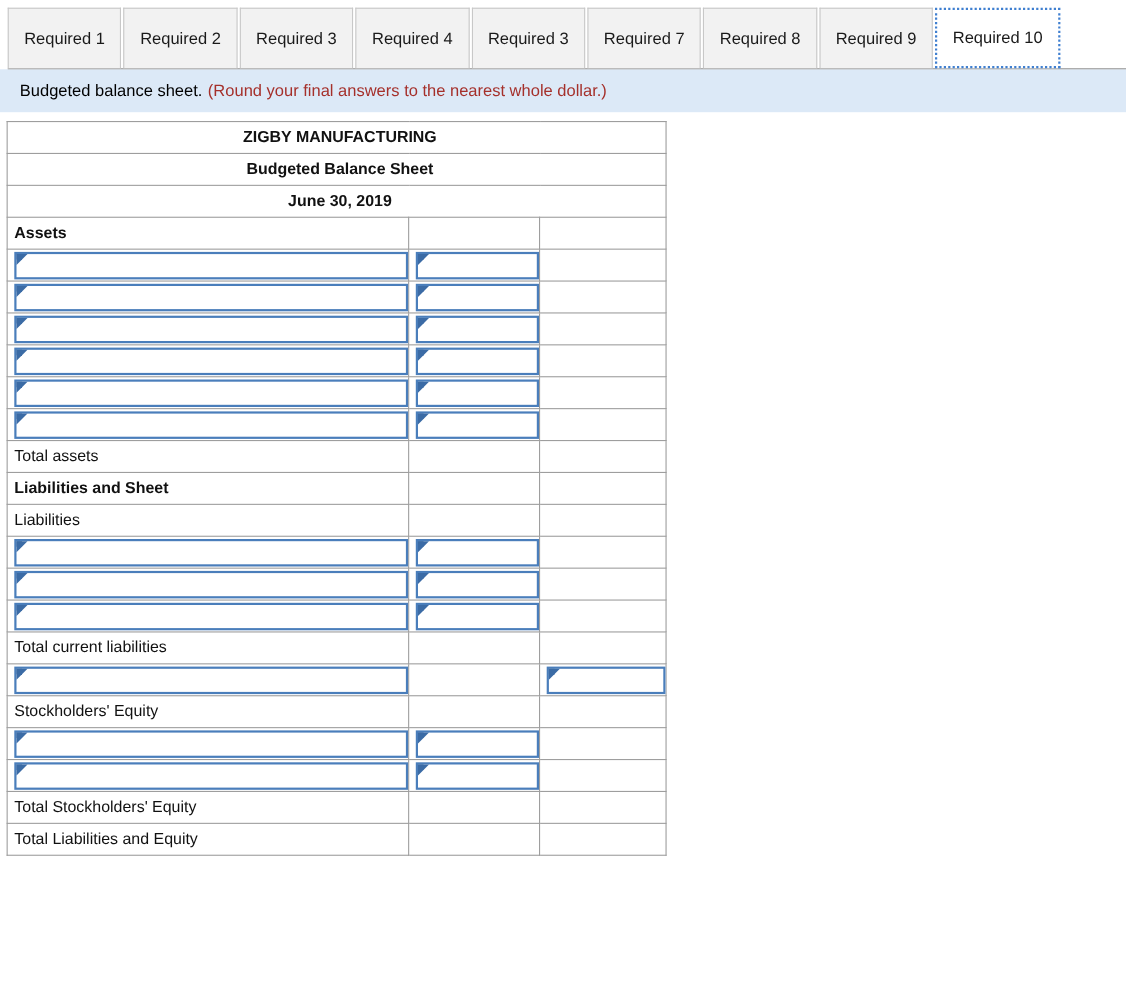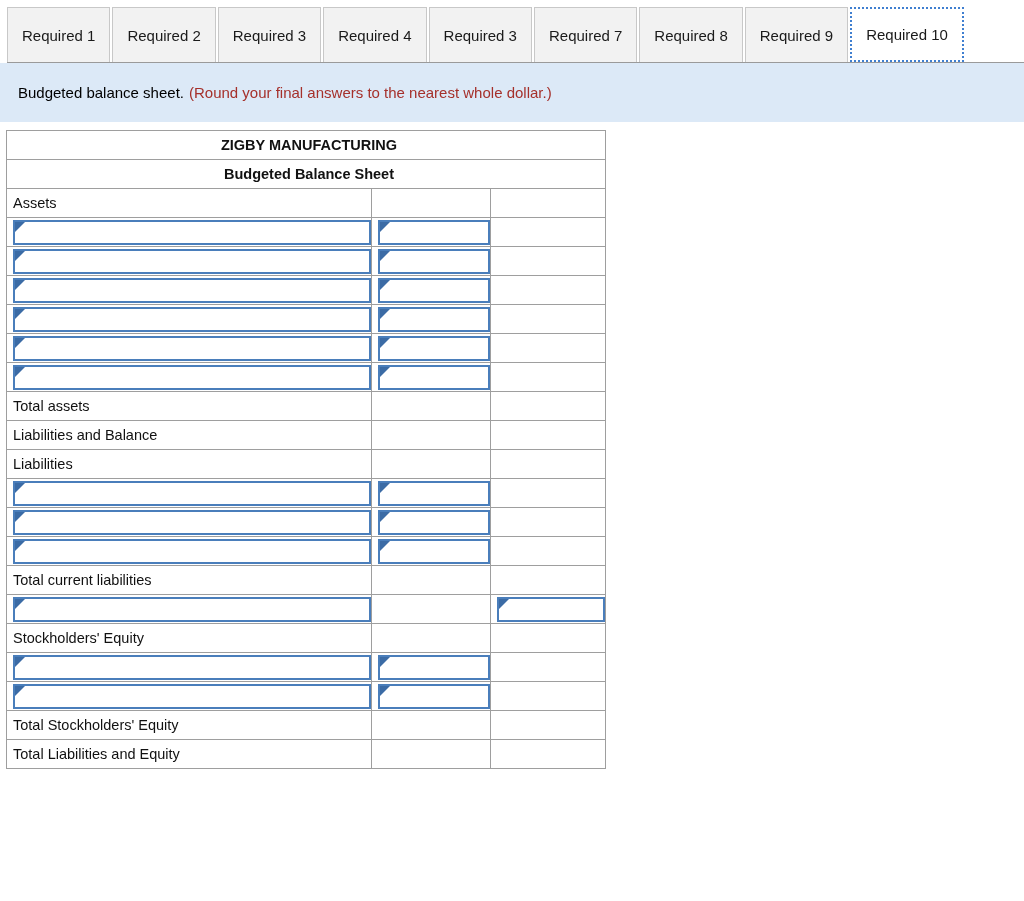--- a/index.html
+++ b/index.html
@@ -46,21 +46,21 @@
     background: #ffffff;
     border: 2px dotted #3f7fd0;
     margin-right: 0;
     position: relative;
     z-index: 3;
   }
 
   
   .instruction {
     background: #dce9f7;
-    height: 59px;
+    height: 39px;
     display: flex;
     align-items: center;
     padding-left: 18px;
     font-size: 15px;
     box-sizing: border-box;
   }
   .instruction .lead { color: #000000; }
   .instruction .note { color: #a5302b; margin-left: 5px; }
 
   
@@ -89,21 +89,21 @@
   }
   td.title {
     background: #7ba7dd;
     text-align: center;
     font-weight: bold;
     font-size: 14.5px;
     color: #111111;
     height: 30px;
     padding: 0;
   }
-  td.bold { font-weight: normal; margin-left: 16px; }
+  td.bold { font-weight: bold; margin-left: 16px; }
   td.blank { padding: 0; }
 
   
   td.rule-bottom { border-bottom: 2px solid #000000; }
   td.rule-top    { border-top: 2px solid #000000; }
   td.double-bottom {
     border-bottom: 2px solid #000000;
     box-shadow: inset 0 -5px 0 -3px #ffffff, inset 0 -6px 0 -5px #000000;
   }
 
@@ -176,20 +176,23 @@
         <col class="c2">
         <col class="c3">
       </colgroup>
     <tbody id="sheet-body">
       <tr>
         <td class="title" colspan="3">ZIGBY MANUFACTURING</td>
       </tr>
       <tr>
         <td class="title" colspan="3">Budgeted Balance Sheet</td>
       </tr>
+      <tr>
+        <td class="title" colspan="3">June 30, 2019</td>
+      </tr>
     <tr>
           <td class="bold">Assets</td>
           <td class="blank"></td>
           <td class="blank"></td>
         </tr>
         <tr>
           <td class="inputcell">
             <span class="answer">
               <span class="marker"></span>
             </span>
@@ -265,21 +268,21 @@
             </span>
           </td>
           <td class="blank"></td>
         </tr>
         <tr>
           <td class="">Total assets</td>
           <td class="blank"></td>
           <td class="blank rule-top double-bottom"></td>
         </tr>
         <tr>
-          <td class="bold">Liabilities and Balance</td>
+          <td class="bold">Liabilities and Sheet</td>
           <td class="blank"></td>
           <td class="blank"></td>
         </tr>
         <tr>
           <td class="">Liabilities</td>
           <td class="blank"></td>
           <td class="blank"></td>
         </tr>
         <tr>
           <td class="inputcell">

